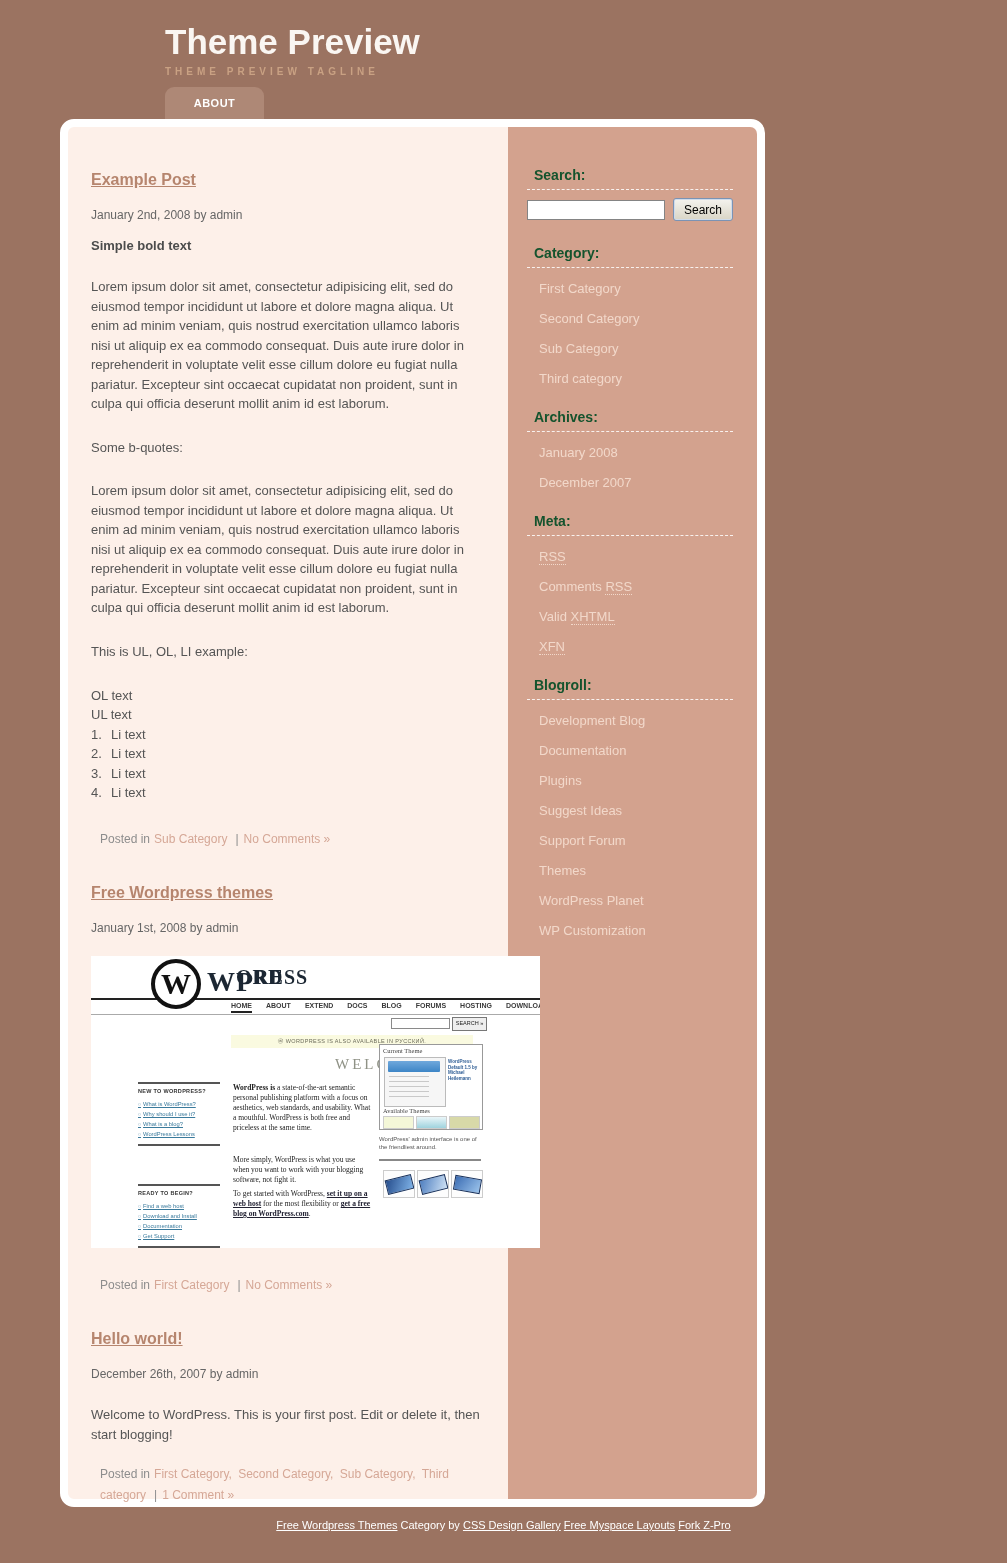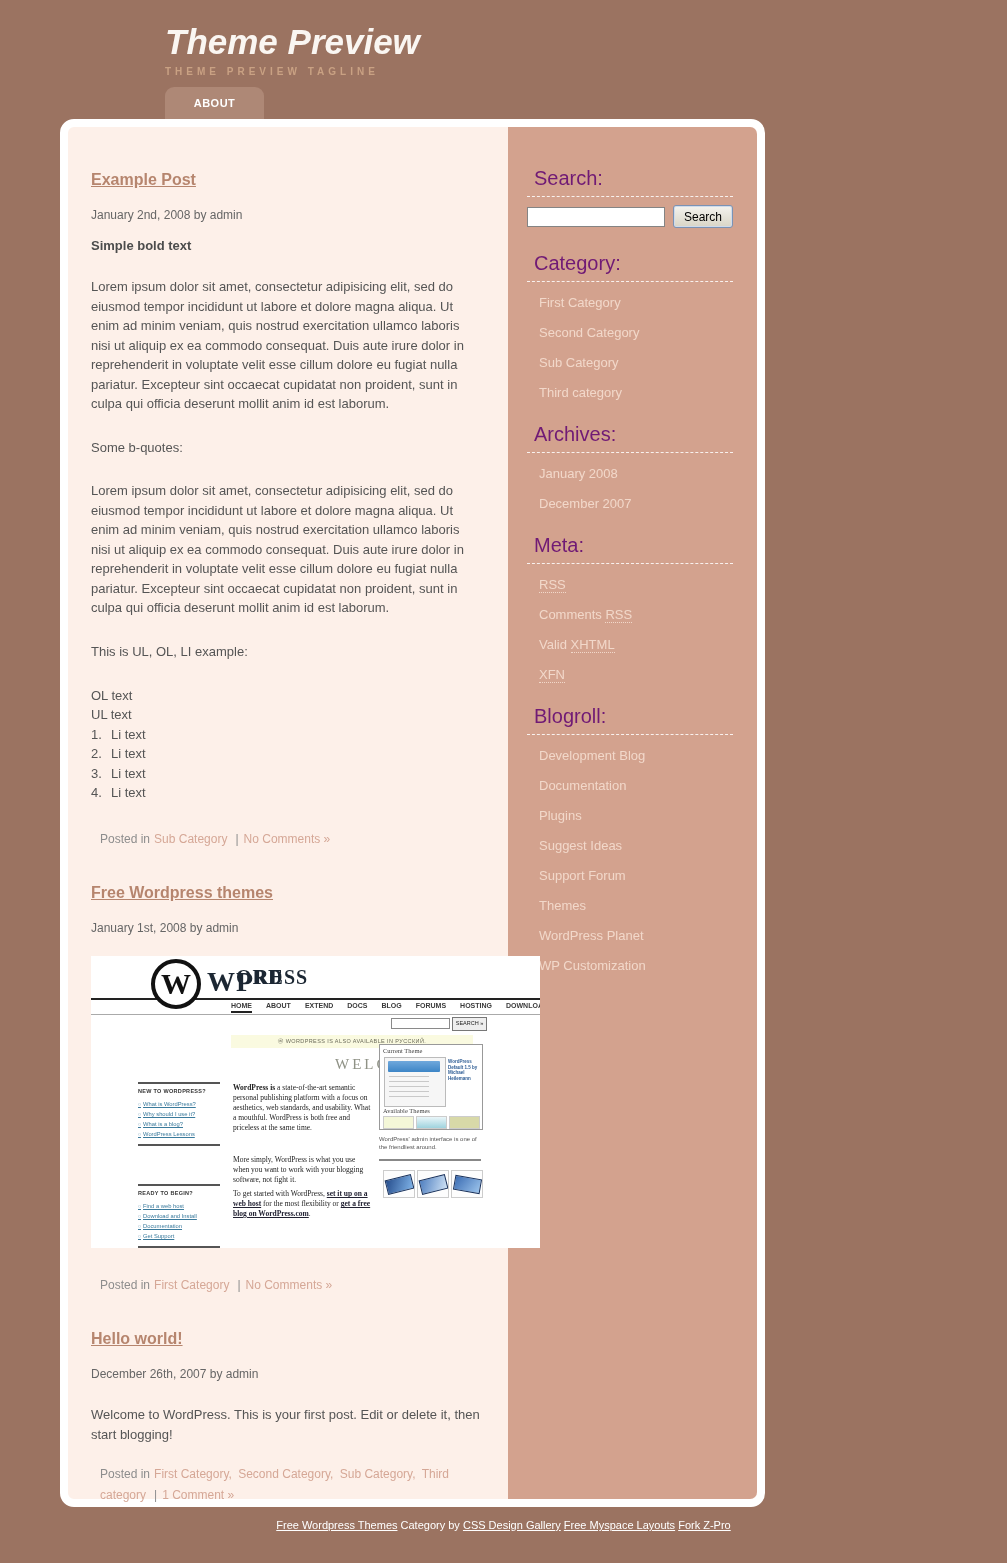--- a/index.html
+++ b/index.html
@@ -3,21 +3,21 @@
 <meta charset="utf-8">
 <style>
   html,body{margin:0;padding:0;}
   body{
     width:1007px;height:1563px;position:relative;overflow:hidden;
     background:#9b7361;
     font-family:"Liberation Sans",sans-serif;
   }
   
   .site-header{padding:21px 0 0 165px;}
-  .site-title{margin:0;font-size:35px;line-height:42px;font-style:italic;font-weight:bold;color:#faf6f2;}
+  .site-title{margin:0;font-size:35px;line-height:42px;font-weight:bold;color:#faf6f2;}
   .site-tagline{margin-top:3px;font-size:10px;font-weight:bold;letter-spacing:4px;color:#c9a183;}
   .tab{
     margin:10px 0 0 165px;width:99px;height:32px;background:#ae8876;
     border-radius:9px 9px 0 0;display:flex;align-items:center;justify-content:center;
     color:#fff;font-size:11px;font-weight:bold;letter-spacing:0.5px;
   }
   
   .container{
     margin-left:60px;width:689px;height:1372px;background:#fdf0e9;
     border:8px solid #fff;border-radius:14px;display:flex;position:relative;
@@ -36,21 +36,21 @@
   .body-p{margin-top:24px;font-size:13px;color:#555;line-height:19.5px;width:391px;}
   .list-block{margin-top:25px;font-size:13px;color:#555;line-height:19.4px;}
   .ol-row{display:flex;}
   .ol-row .num{width:20px;}
   .postmetadata{margin-top:27px;padding-left:9px;font-size:12px;color:#8d8d8d;width:382px;line-height:21px;}
   .postmetadata a{color:#d5a796;text-decoration:none;margin-right:3px;}
   .postmetadata .sep{margin:0 5px;color:#8d8d8d;}
   .pm-label{margin-right:4px;}
   .tail a{color:#b6856e;text-decoration:underline;}
   
-  .sb-heading{font-size:20px;font-weight:normal;color:#701a75;padding:0 0 6px 7px;border-bottom:1px dashed rgba(255,255,255,0.85);}
+  .sb-heading{font-size:14px;font-weight:bold;color:#14532d;padding:0 0 6px 7px;border-bottom:1px dashed rgba(255,255,255,0.85);}
   .search-form{margin:8px 0 0 0;display:flex;align-items:center;}
   .search-box{width:138px;height:20px;box-sizing:border-box;border:1px solid #848484;background:#fff;font-size:12px;padding:1px 3px;}
   .search-btn{
     margin-left:8px;width:72px;height:23px;font-size:12px;color:#000;
     background:linear-gradient(#f4f3ee,#d9d5c6);border:1px solid #7b93b4;border-radius:3px;
     box-shadow:inset 0 0 0 1px #cfdbeb;font-family:"Liberation Sans",sans-serif;
   }
   .sb-section{margin-top:24px;}
   .sb-list{list-style:none;margin:14px 0 0;padding:0 0 0 12px;}
   .sb-list li{margin-bottom:17px;font-size:13px;line-height:13px;}

